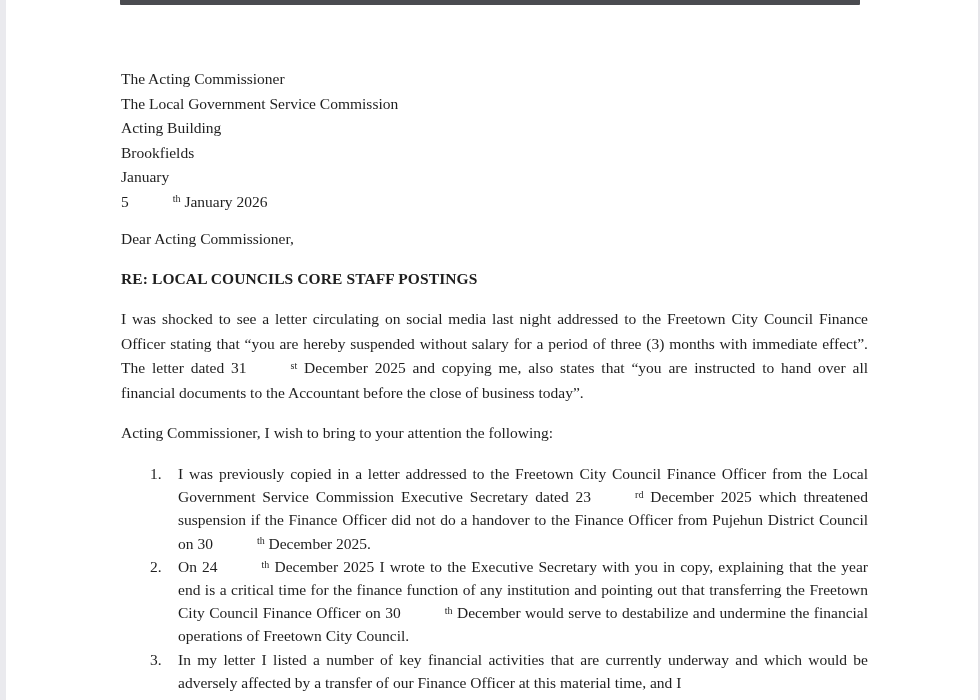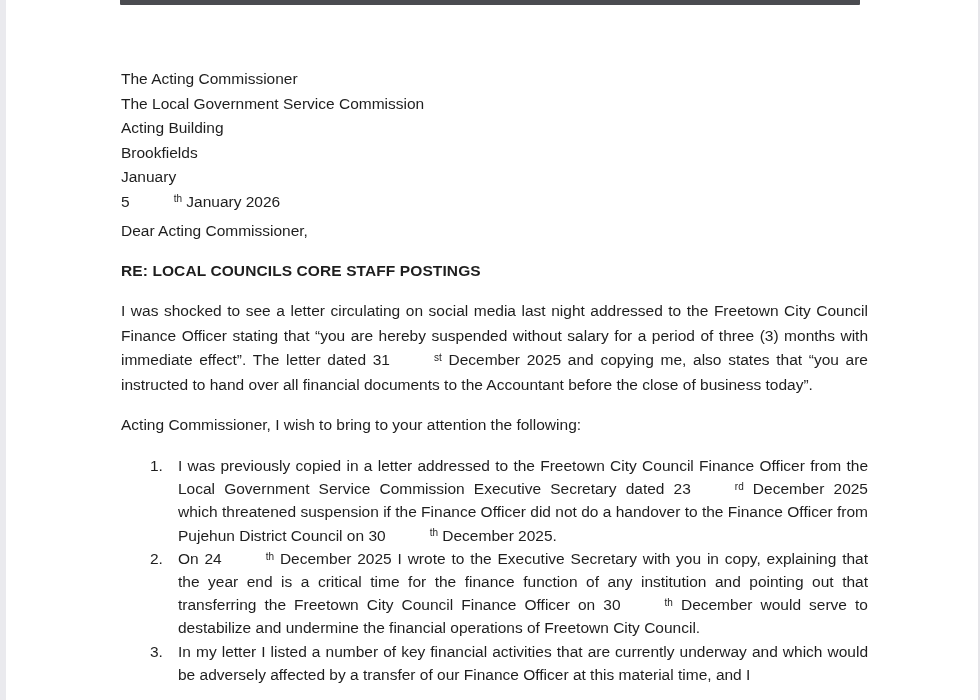--- a/index.html
+++ b/index.html
@@ -9,20 +9,21 @@
     height: 700px;
     overflow: hidden;
     background: #ffffff;
     font-family: "Liberation Sans", "DejaVu Sans", sans-serif;
   }
   #page {
     position: relative;
     width: 980px;
     height: 564px;
     background: #ffffff;
+    font-family: Liberation Serif, serif;
   }
   
   #left-edge {
     position: absolute;
     left: 0; top: 0;
     width: 6px; height: 700px;
     background: #eaeaee;
   }
   #right-edge {
     position: absolute;
@@ -41,21 +42,21 @@
   #letter {
     position: absolute;
     left: 121px; top: 0;
     width: 747px;
     color: #1e1e1e;
     font-size: 15.5px;
     line-height: 24.5px;
   }
   .recipient { margin-top: 67px; }
   .recipient-line { display: block; }
-  .salutation { margin-top: 5px; }
+  .salutation { margin-top: 13px; }
   .subject { margin-top: 15px; font-weight: bold; letter-spacing: 0.1px; }
   .opening { margin-top: 16px; }
   .justified { text-align: justify; text-justify: inter-word; }
   .list-intro { margin-top: 16px; }
   .numbered-list { margin: 16.5px 0 0 0; padding: 0; list-style: none; }
   .numbered-list li {
     position: relative;
     padding-left: 57px;
     line-height: 23.2px;
   }

